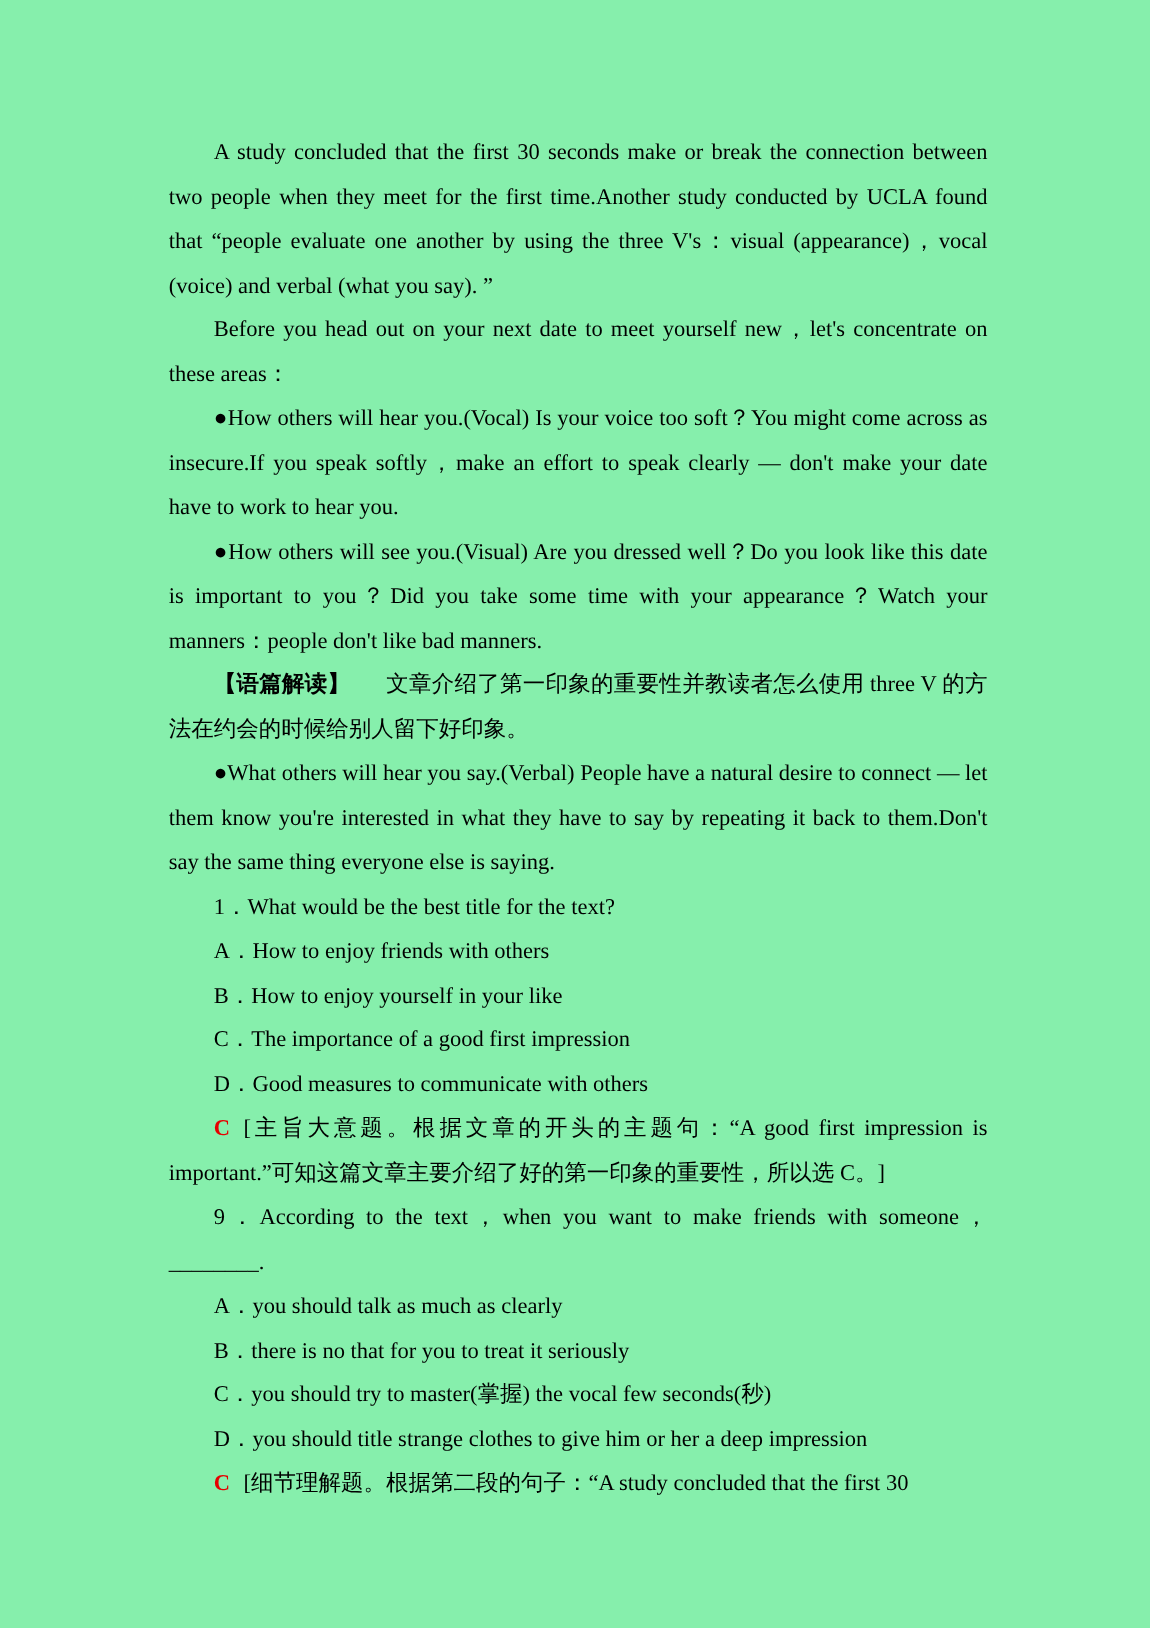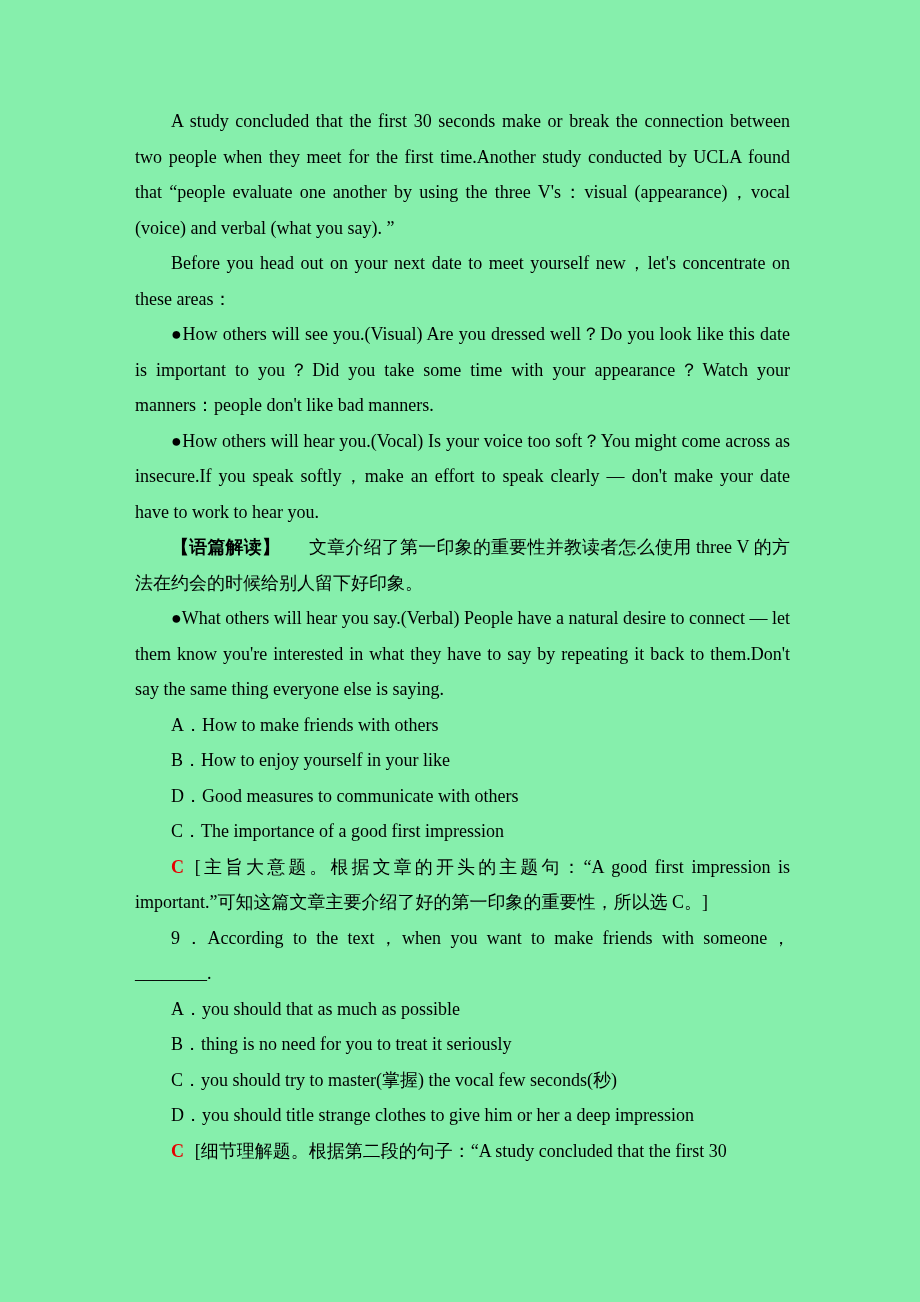--- a/index.html
+++ b/index.html
@@ -32,36 +32,37 @@
     margin-right: 0.6em;
   }
 </style>
 </head>
 <body>
 
 <div class="page">
 
   <p class="para">A study concluded that the first 30 seconds make or break the connection between two people when they meet for the first time.Another study conducted by UCLA found that “people evaluate one another by using the three V's：visual (appearance)，vocal (voice) and verbal (what you say). ”</p>
   <p class="para">Before you head out on your next date to meet yourself new，let's concentrate on these areas：</p>
+  <p class="para">●How others will hear you.(Vocal) Is your voice too soft？You might come across as insecure.If you speak softly，make an effort to speak clearly — don't make your date have to work to hear you.</p>
   <p class="para">●How others will see you.(Visual) Are you dressed well？Do you look like this date is important to you？Did you take some time with your appearance？Watch your manners：people don't like bad manners.</p>
-  <p class="para">●How others will hear you.(Vocal) Is your voice too soft？You might come across as insecure.If you speak softly，make an effort to speak clearly — don't make your date have to work to hear you.</p>
   <p class="para"><span class="analysis-label">【语篇解读】</span><span>文章介绍了第一印象的重要性并教读者怎么使用 three V 的方法在约会的时候给别人留下好印象。</span></p>
 
   <p class="para">●What others will hear you say.(Verbal) People have a natural desire to connect — let them know you're interested in what they have to say by repeating it back to them.Don't say the same thing everyone else is saying.</p>
 
   <div>
-    <p class="para">A．How to make friends with others</p>
+    <p class="para">1．What would be the best title for the text?</p>
+    <p class="para">A．How to enjoy friends with others</p>
     <p class="para">B．How to enjoy yourself in your like</p>
+    <p class="para">C．The importance of a good first impression</p>
     <p class="para">D．Good measures to communicate with others</p>
-    <p class="para">C．The importance of a good first impression</p>
     <p class="para"><span class="answer-letter">C</span><span>[主旨大意题。根据文章的开头的主题句：“A good first impression is important.”可知这篇文章主要介绍了好的第一印象的重要性，所以选 C。]</span></p>
   </div>
 
   <div>
     <p class="para">9．According to the text，when you want to make friends with someone，________.</p>
-    <p class="para">A．you should that as much as possible</p>
-    <p class="para">B．thing is no need for you to treat it seriously</p>
+    <p class="para">A．you should talk as much as clearly</p>
+    <p class="para">B．there is no that for you to treat it seriously</p>
     <p class="para">C．you should try to master(掌握) the vocal few seconds(秒)</p>
     <p class="para">D．you should title strange clothes to give him or her a deep impression</p>
     <p class="para"><span class="answer-letter">C</span><span>[细节理解题。根据第二段的句子：“A study concluded that the first 30</span></p>
   </div>
 
 </div>
 
 </body></html>

